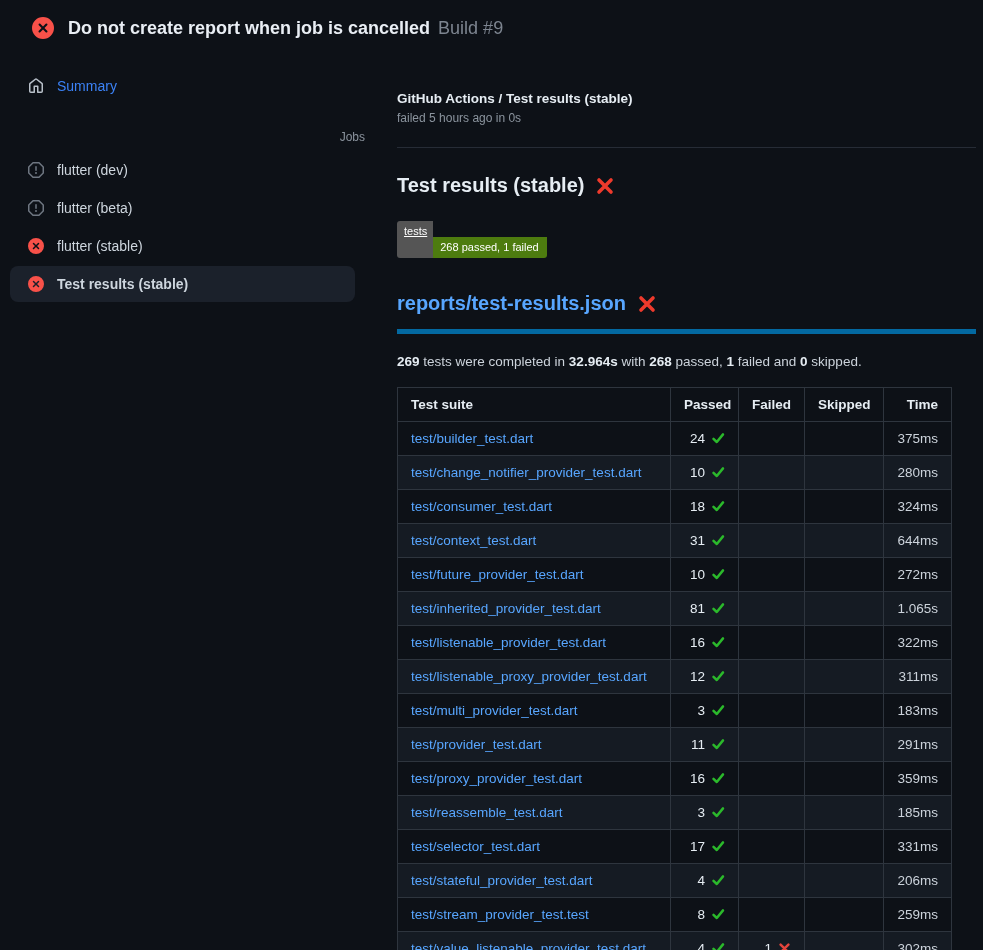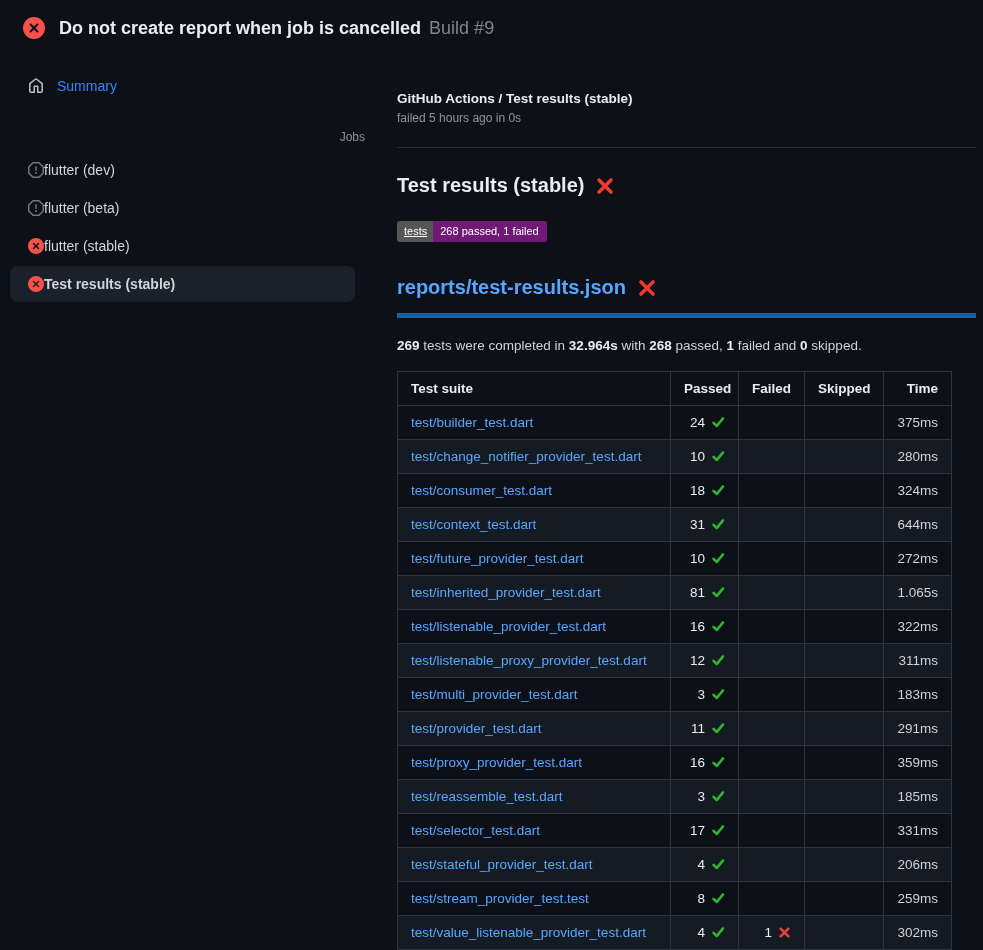--- a/index.html
+++ b/index.html
@@ -1,29 +1,29 @@
 <!DOCTYPE html>
 <html><head>
 <meta charset="utf-8">
 <style>
   * { margin:0; padding:0; box-sizing:border-box; }
   html,body { width:983px; height:950px; background:#0d1117; overflow:hidden;
     font-family:"Liberation Sans", sans-serif; color:#c9d1d9; }
 
   
-  .check-header { display:flex; align-items:center; gap:14px; padding:17px 24px 15px 23px; }
+  .check-header { display:flex; align-items:center; gap:14px; padding:17px 24px 15px 32px; }
   .check-header .title { font-size:18px; font-weight:700; color:#e9eef4; }
   .check-header .build { font-size:18px; font-weight:400; color:#7d8590; margin-left:8px; }
 
   
   .layout { display:flex; align-items:flex-start; }
   .sidebar { width:365px; flex-shrink:0; padding-top:14px; }
   .side-item { display:flex; align-items:center; gap:13px; padding:10px 18px; margin:0 10px; border-radius:8px; font-size:14px; color:#3b82f6; cursor:pointer; }
   .jobs-label { margin:26px 0 8px 28px; font-size:12px; color:#8b949e;text-align:right; }
-  .job-item { display:flex; align-items:center; padding:10px 18px; margin:2px 10px; border-radius:8px; font-size:14px; color:#ced6de; cursor:pointer; }
+  .job-item { display:flex; align-items:center; gap:13px; padding:10px 18px; margin:2px 10px; border-radius:8px; font-size:14px; color:#ced6de; cursor:pointer; }
   .job-item.selected { background:#1b212b; font-weight:700; }
   .icon16 { width:16px; height:16px; flex-shrink:0; display:block; }
 
   
   .main { flex:1; padding:37px 7px 0 32px; min-width:0; }
   .breadcrumb { font-size:13.5px; font-weight:700; color:#e6edf3; }
   .run-meta { font-size:12px; color:#8b949e; margin-top:5px; }
   .divider { border:none; border-top:1px solid #262c36; margin-top:22px; }
 
   .section-title { display:flex; align-items:center; gap:11px; margin-top:26px;
@@ -143,21 +143,21 @@
 
       <div class="section-title">
         <span>Test results (stable)</span>
         <svg class="icon16" style="width:20px;height:20px" viewBox="0 0 20 20">
             <use href="#def-big-x"></use>
           </svg>
       </div>
 
       <div class="badge">
         <span class="badge-label" id="badge-label" style="background: rgb(85, 85, 85);">tests</span>
-        <span class="badge-value" id="badge-value" style="background: #701a75;">268 passed, 1 failed</span>
+        <span class="badge-value" id="badge-value" style="background: #4d7c0f; margin-top: 16px;">268 passed, 1 failed</span>
       </div>
 
       <div class="report-title">
         <a class="report-link">reports/test-results.json</a>
         <svg class="icon16" style="width:20px;height:20px" viewBox="0 0 20 20">
             <use href="#def-big-x"></use>
           </svg>
       </div>
 
       <p class="summary-line" id="summary-line"><b>269</b><span> tests were completed in </span><b>32.964s</b><span> with </span><b>268</b><span> passed, </span><b>1</b><span> failed and </span><b>0</b><span> skipped.</span></p>

